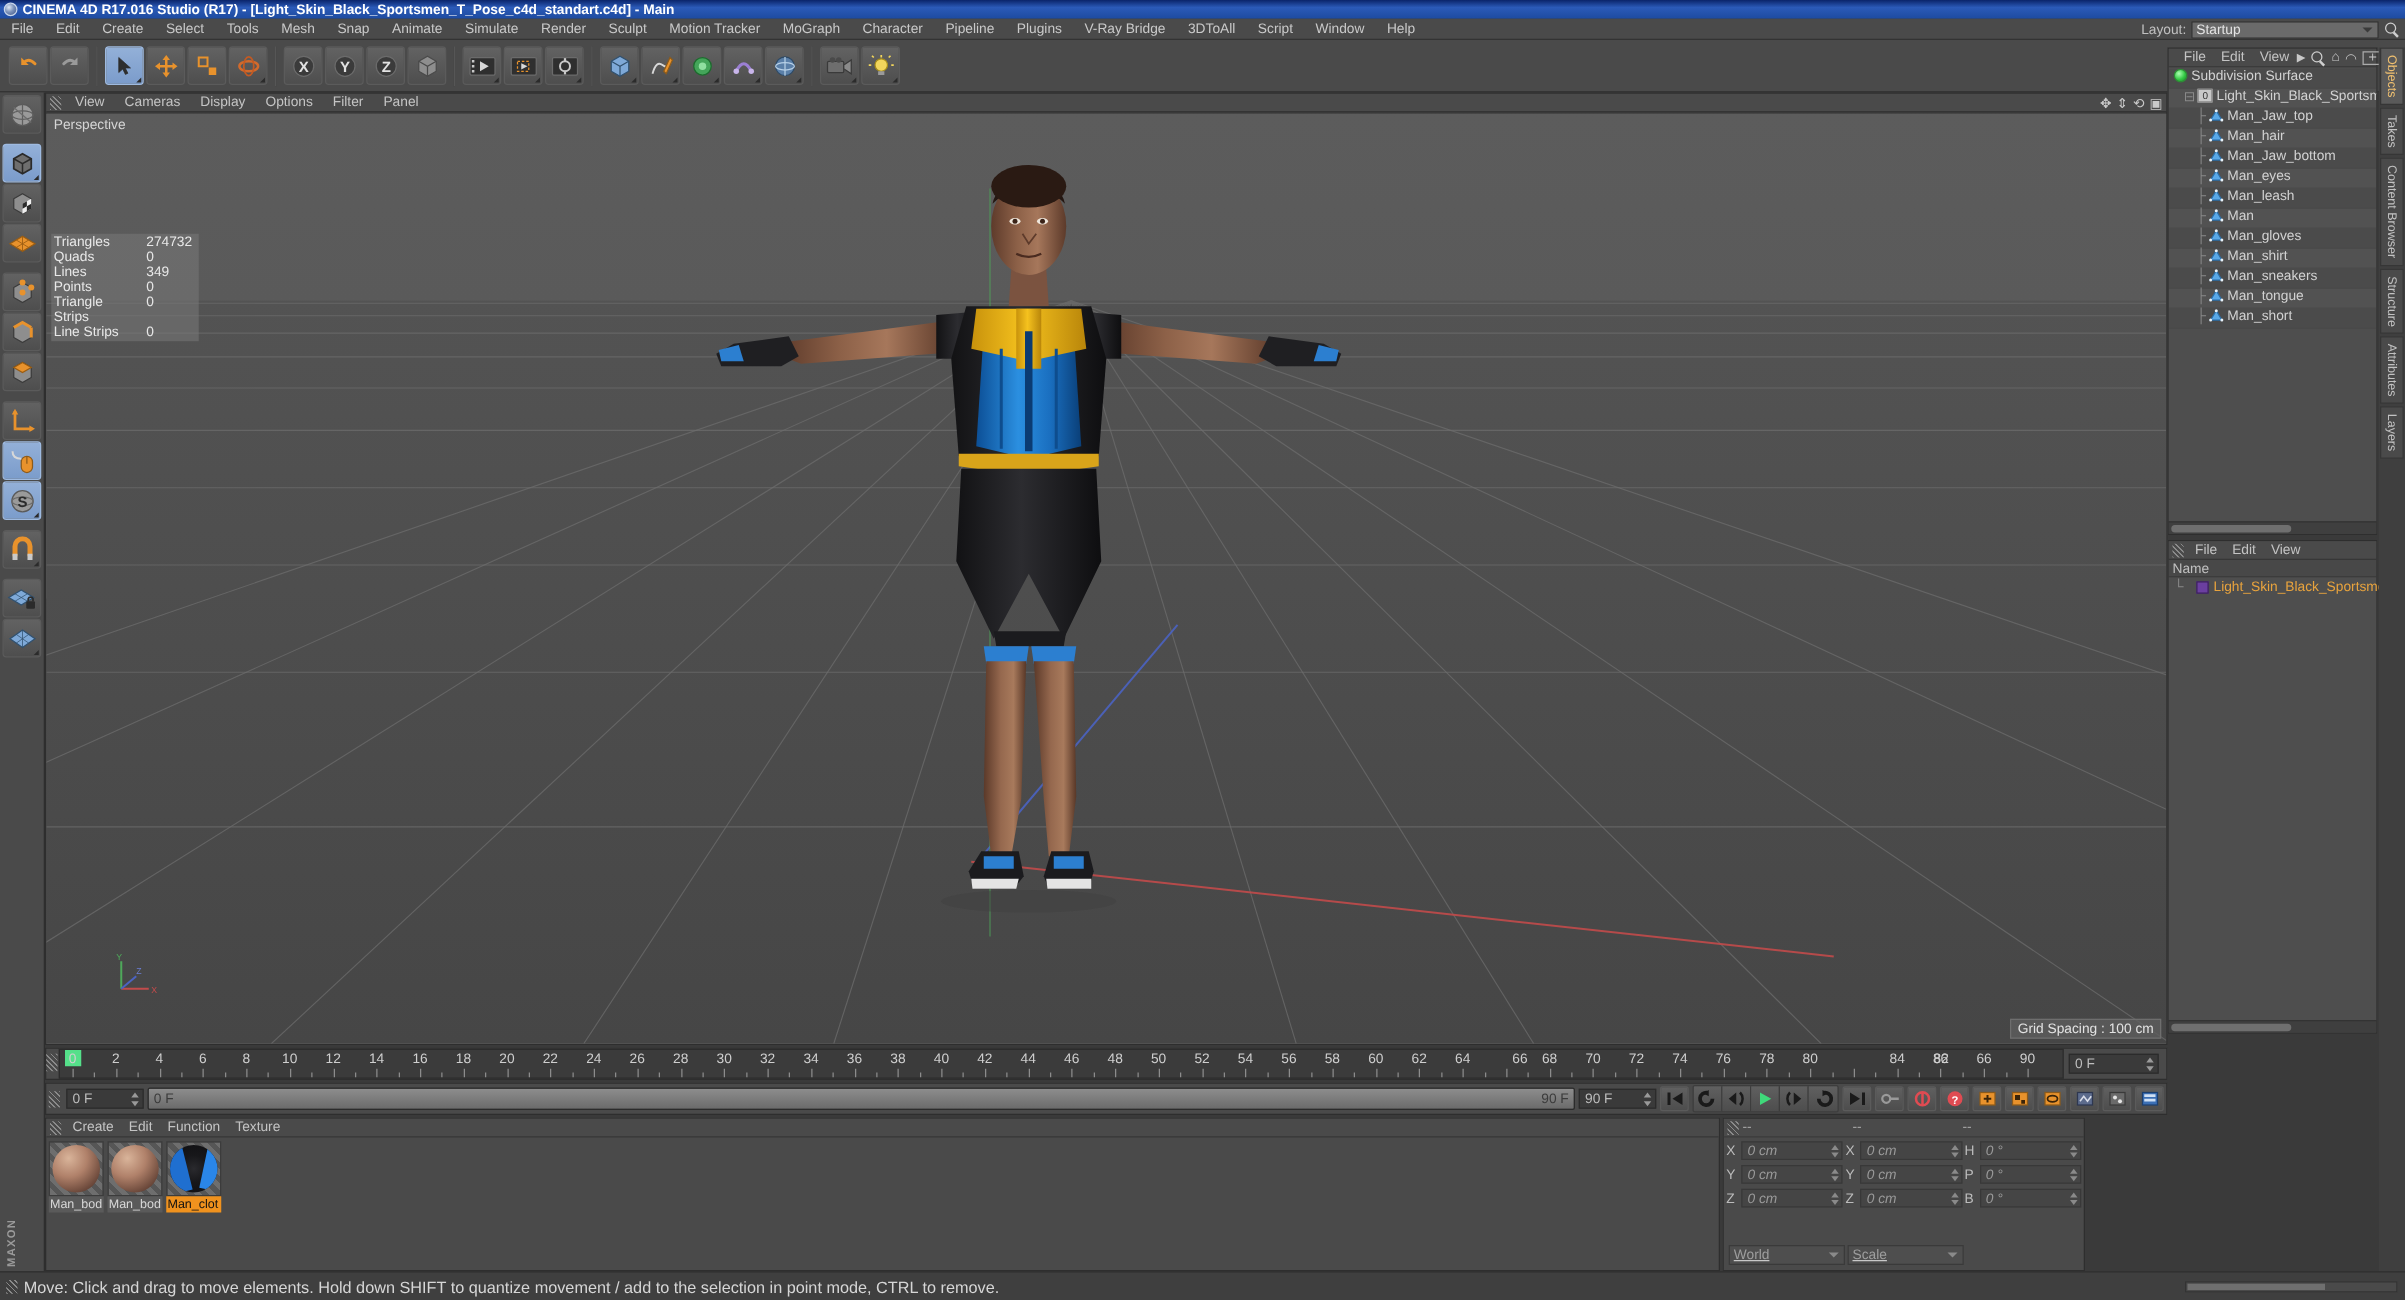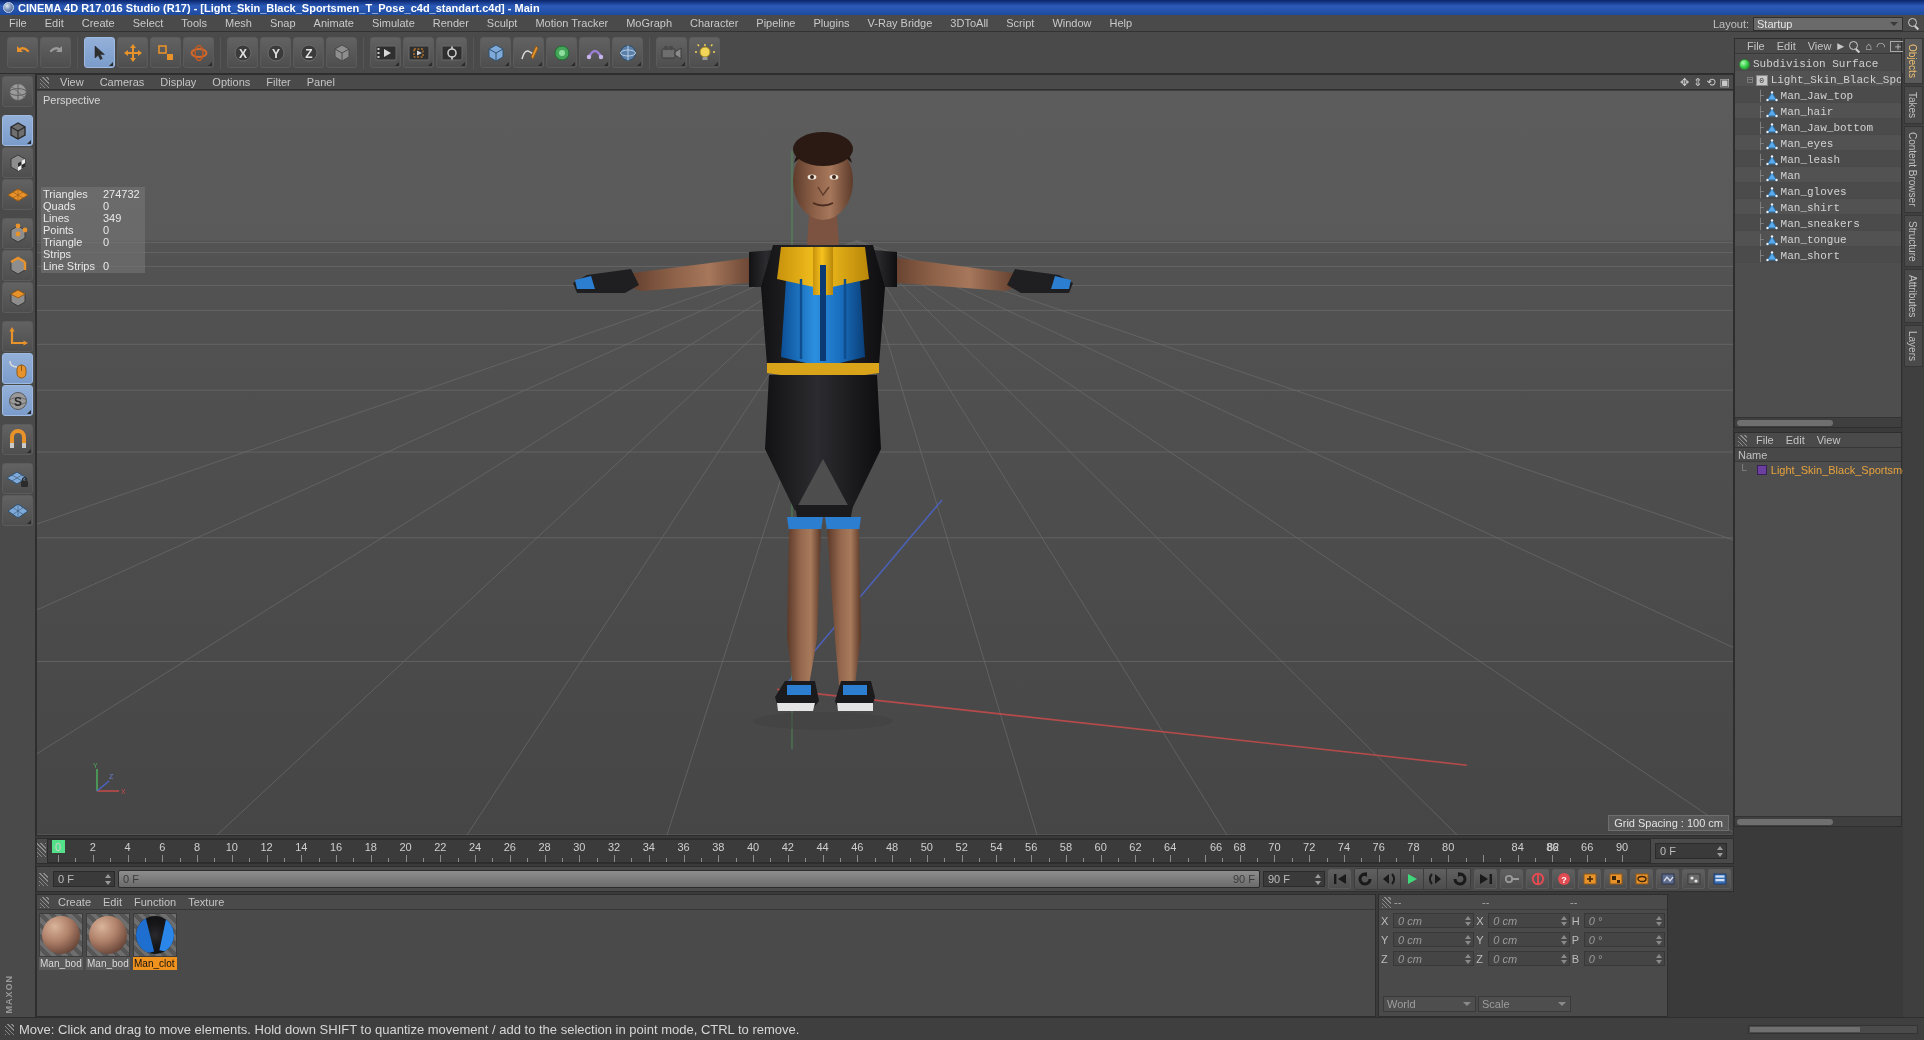--- a/index.html
+++ b/index.html
@@ -87,36 +87,36 @@
   #viewmenu .vmi{padding:0 8px;font-size:11px;color:#c4c4c4;line-height:15px;}
   #viewicons{position:absolute;right:3px;top:1px;display:flex;gap:4px;align-items:center;}
   #viewicons span{font-size:11px;color:#c9c9c9;}
   #viewport{position:absolute;left:0;top:16px;right:0;bottom:0;overflow:hidden;
     background:linear-gradient(to bottom,#595959 0%,#5a5a5a 52%,#4d4d4d 52.2%,#4a4a4a 100%);}
   #persplabel{position:absolute;left:6px;top:3px;font-size:11px;color:#d6d6d6;z-index:6;}
   #stats{position:absolute;left:4px;top:96px;z-index:6;background:rgba(120,120,120,0.55);
     padding:1px 2px;font-size:11px;color:#e8e8e8;}
   #stats .row{display:flex;line-height:12px;}
   #stats .k{width:60px;}
-  #stats .v{width:40px;}
+  #stats .v{width:40px;margin-left:14px;}
   #gridspacing{position:absolute;right:4px;bottom:4px;z-index:6;background:rgba(95,95,95,0.75);
     padding:1px 5px;font-size:11px;color:#e2e2e2;border:1px solid #6e6e6e;}
   #axisgizmo{position:absolute;left:52px;bottom:36px;width:40px;height:40px;z-index:6;}
 
   
   #objmgr{position:absolute;right:22px;top:38px;width:168px;height:390px;background:#4a4a4a;
     border:1px solid #2e2e2e;display:flex;flex-direction:column;}
   .pnlmenu{height:15px;background:#4a4a4a;display:flex;align-items:center;border-bottom:1px solid #373737;}
   .pnlmenu .grip{width:9px;height:11px;margin:0 3px;
     background:repeating-linear-gradient(45deg,#8a8a8a 0 1px,transparent 1px 3px);}
   .pnlmenu .pmi{padding:0 6px;font-size:11px;color:#c4c4c4;line-height:15px;}
   .pnlicons{margin-left:auto;display:flex;align-items:center;gap:4px;padding-right:3px;}
   #objtree{flex:1;overflow:hidden;background:#4e4e4e;padding-top:1px;}
-  .orow{height:16px;display:flex;align-items:flex-end;font-size:11px;color:#d2d2d2;
-    white-space:nowrap;padding-left:2px;border-bottom:1px solid #4a4a4a;font-family:Liberation Mono, monospace;}
+  .orow{height:16px;display:flex;align-items:flex-start;font-size:11px;color:#d2d2d2;
+    white-space:nowrap;padding-left:2px;border-bottom:1px solid #4a4a4a;}
   .orow:nth-child(even){background:#525252;}
   .orow:nth-child(odd){background:#4b4b4b;}
   .ind1{padding-left:4px;} .ind2{padding-left:12px;} .ind3{padding-left:22px;}
   .tline{color:#8a8a8a;margin-right:2px;font-size:11px;}
   .sds{width:11px;height:11px;border-radius:50%;margin-right:3px;flex:0 0 auto;
     background:radial-gradient(circle at 35% 32%,#aaffb0 0%,#33c944 55%,#1c7a27 100%);
     border:1px solid #2e8c36;}
   .ptag{width:12px;height:11px;margin-right:3px;flex:0 0 auto;
     background:#c8c8c8;border:1px solid #888;color:#333;font-size:8px;text-align:center;line-height:10px;}
   .polyicon{width:12px;height:11px;margin-right:3px;flex:0 0 auto;position:relative;}
@@ -206,21 +206,21 @@
   #coordhdr .h{width:88px;text-align:left;}
   .crow{display:flex;align-items:center;height:17px;margin:2px 2px 0 2px;gap:2px;}
   .clab{width:10px;font-size:11px;color:#bcbcbc;text-align:left;}
   .cfield{flex:1;height:15px;background:#454545;border:1px solid #383838;color:#9a9a9a;
     font-size:11px;display:flex;align-items:center;padding:0 10px 0 4px;position:relative;font-style:italic;}
   .cfield .spin{position:absolute;right:2px;top:2px;width:6px;height:10px;
     display:flex;flex-direction:column;justify-content:space-between;}
   .cfield .spin i{width:0;height:0;border-left:3px solid transparent;border-right:3px solid transparent;}
   .cfield .spin i.up{border-bottom:4px solid #8a8a8a;}
   .cfield .spin i.dn{border-top:4px solid #8a8a8a;}
-  #coordbtns{display:flex;align-items:center;gap:2px;margin:4px 4px 0 4px;}
+  #coordbtns{display:flex;align-items:center;gap:2px;margin:4px 4px 0 4px;text-decoration:underline;}
   .csel{flex:1;height:16px;background:#4e4e4e;border:1px solid #3a3a3a;color:#9e9e9e;font-size:11px;
     display:flex;align-items:center;padding:0 3px;position:relative;}
   .csel .arrow{position:absolute;right:4px;top:5px;width:0;height:0;
     border-left:4px solid transparent;border-right:4px solid transparent;border-top:4px solid #8a8a8a;}
   #applybtn{width:90px;height:18px;border-radius:9px;border:1px solid #6a6a6a;
     background:linear-gradient(to bottom,#5e5e5e,#4a4a4a);color:#e0e0e0;font-size:11px;
     display:flex;align-items:center;justify-content:center;margin-top:48px;}
 
   
   #statusbar{position:absolute;left:0;bottom:0;width:100%;height:23px;background:#3f3f3f;

